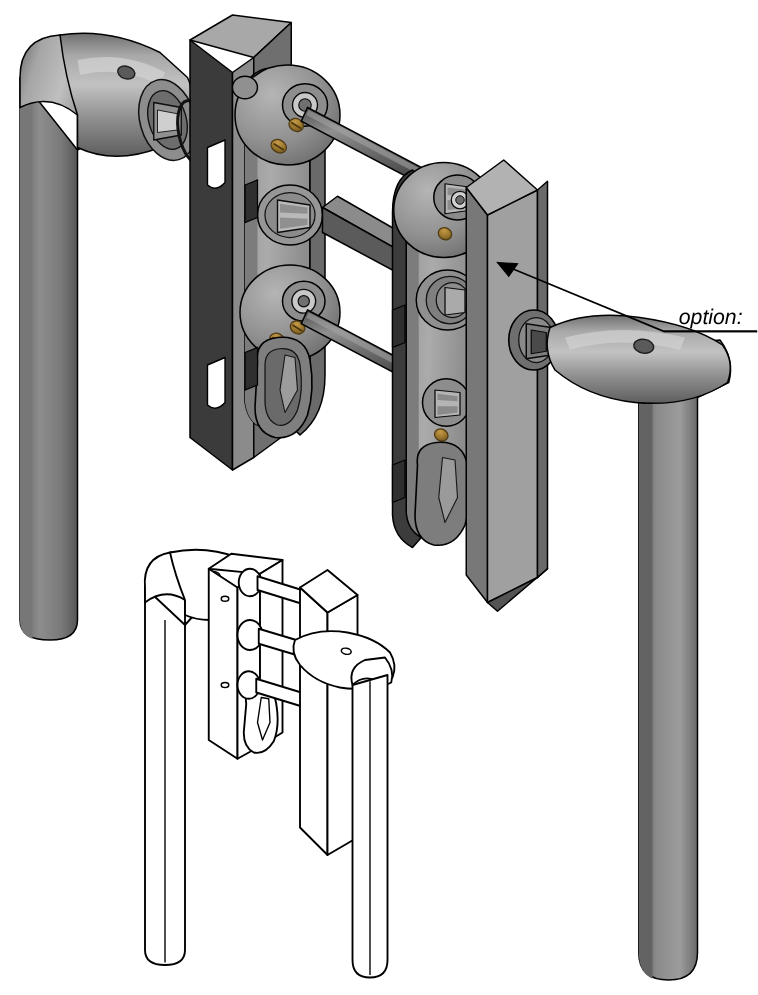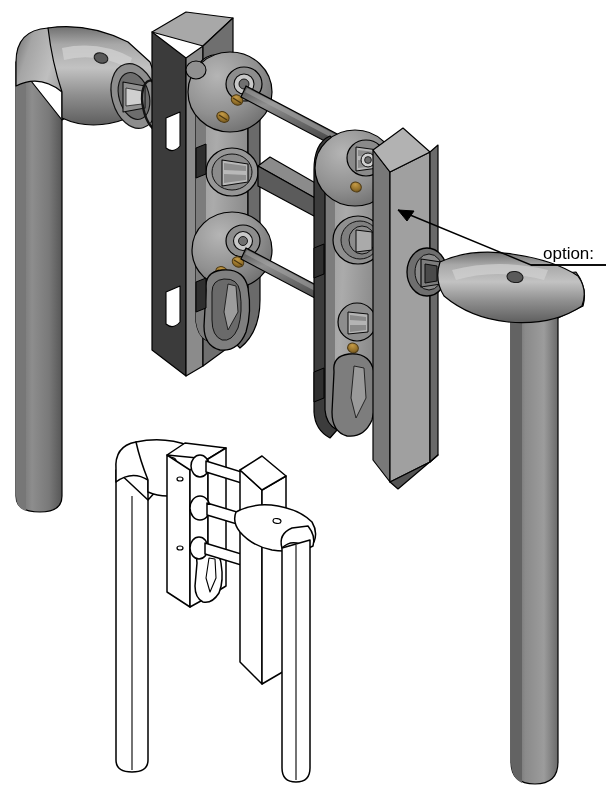--- a/index.html
+++ b/index.html
@@ -10,20 +10,21 @@
   }
   body {
     font-family: "Liberation Sans", sans-serif;
   }
   #canvas {
     position: relative;
     width: 606px;
     height: 796px;
     background: #ffffff;
     overflow: hidden;
+    font-style: italic;
   }
   #cad-svg {
     position: absolute;
     left: 0;
     top: 0;
     width: 606px;
     height: 796px;
     display: block;
   }
   .annot-text {

